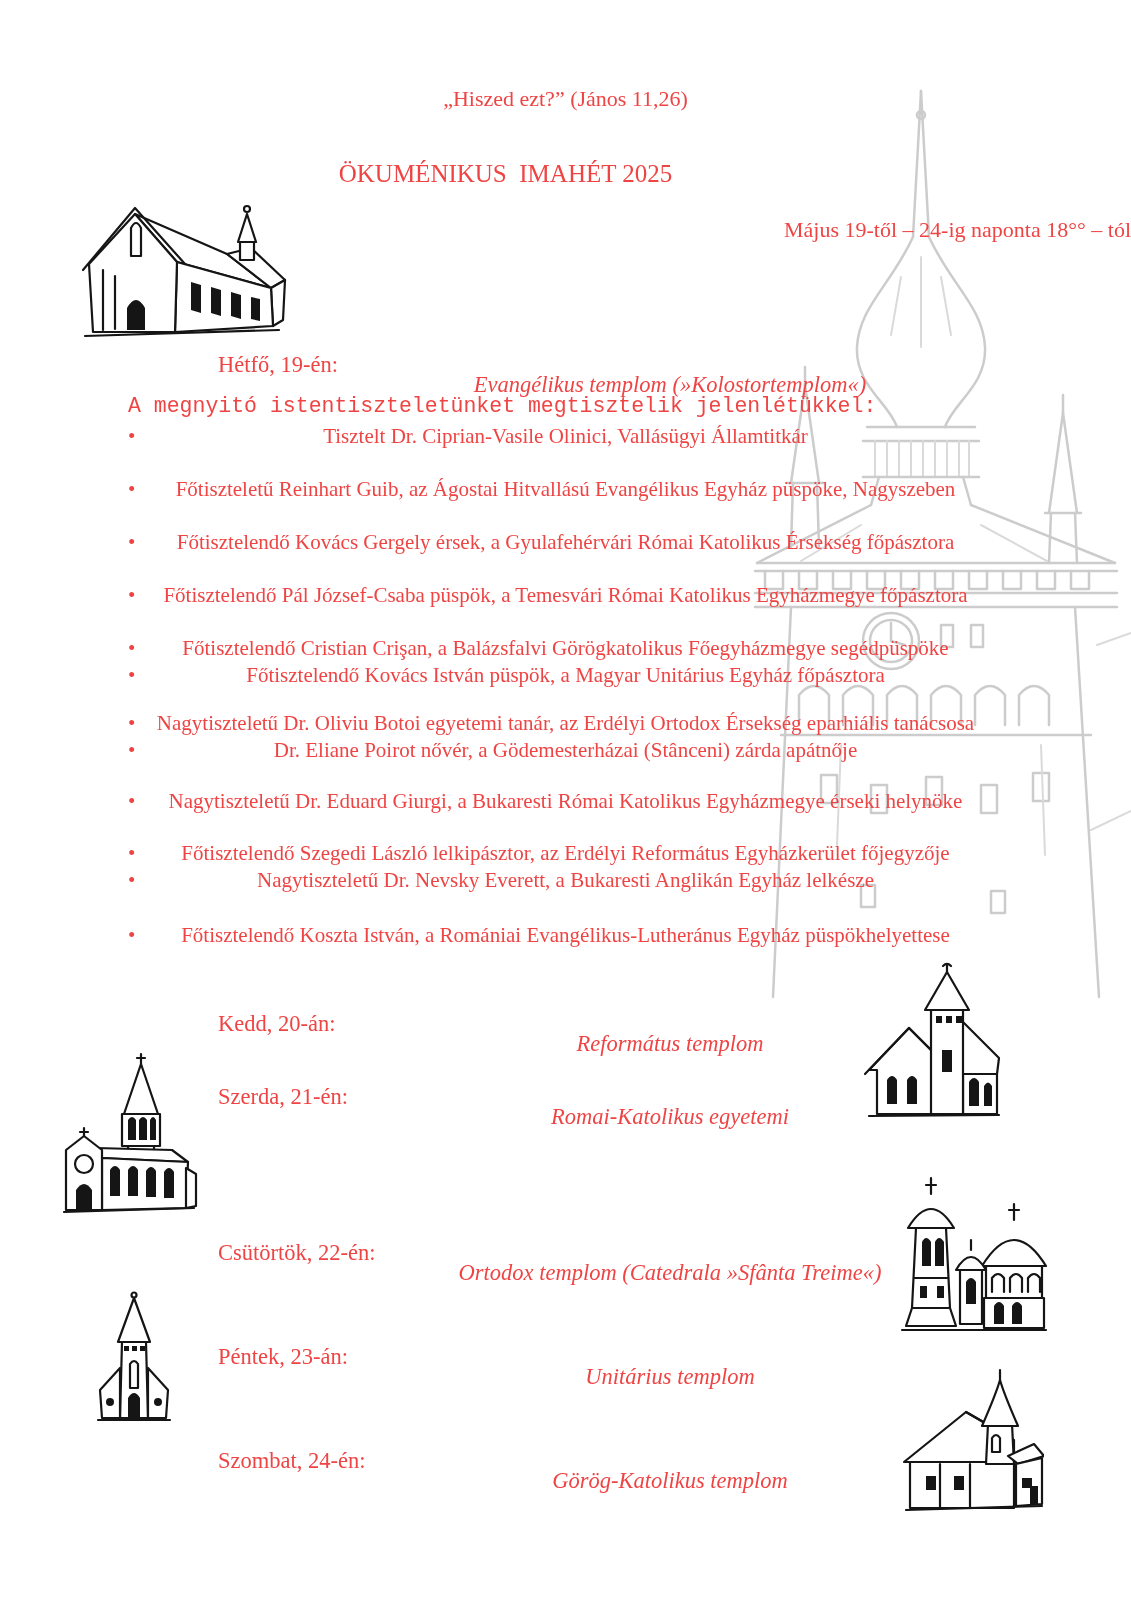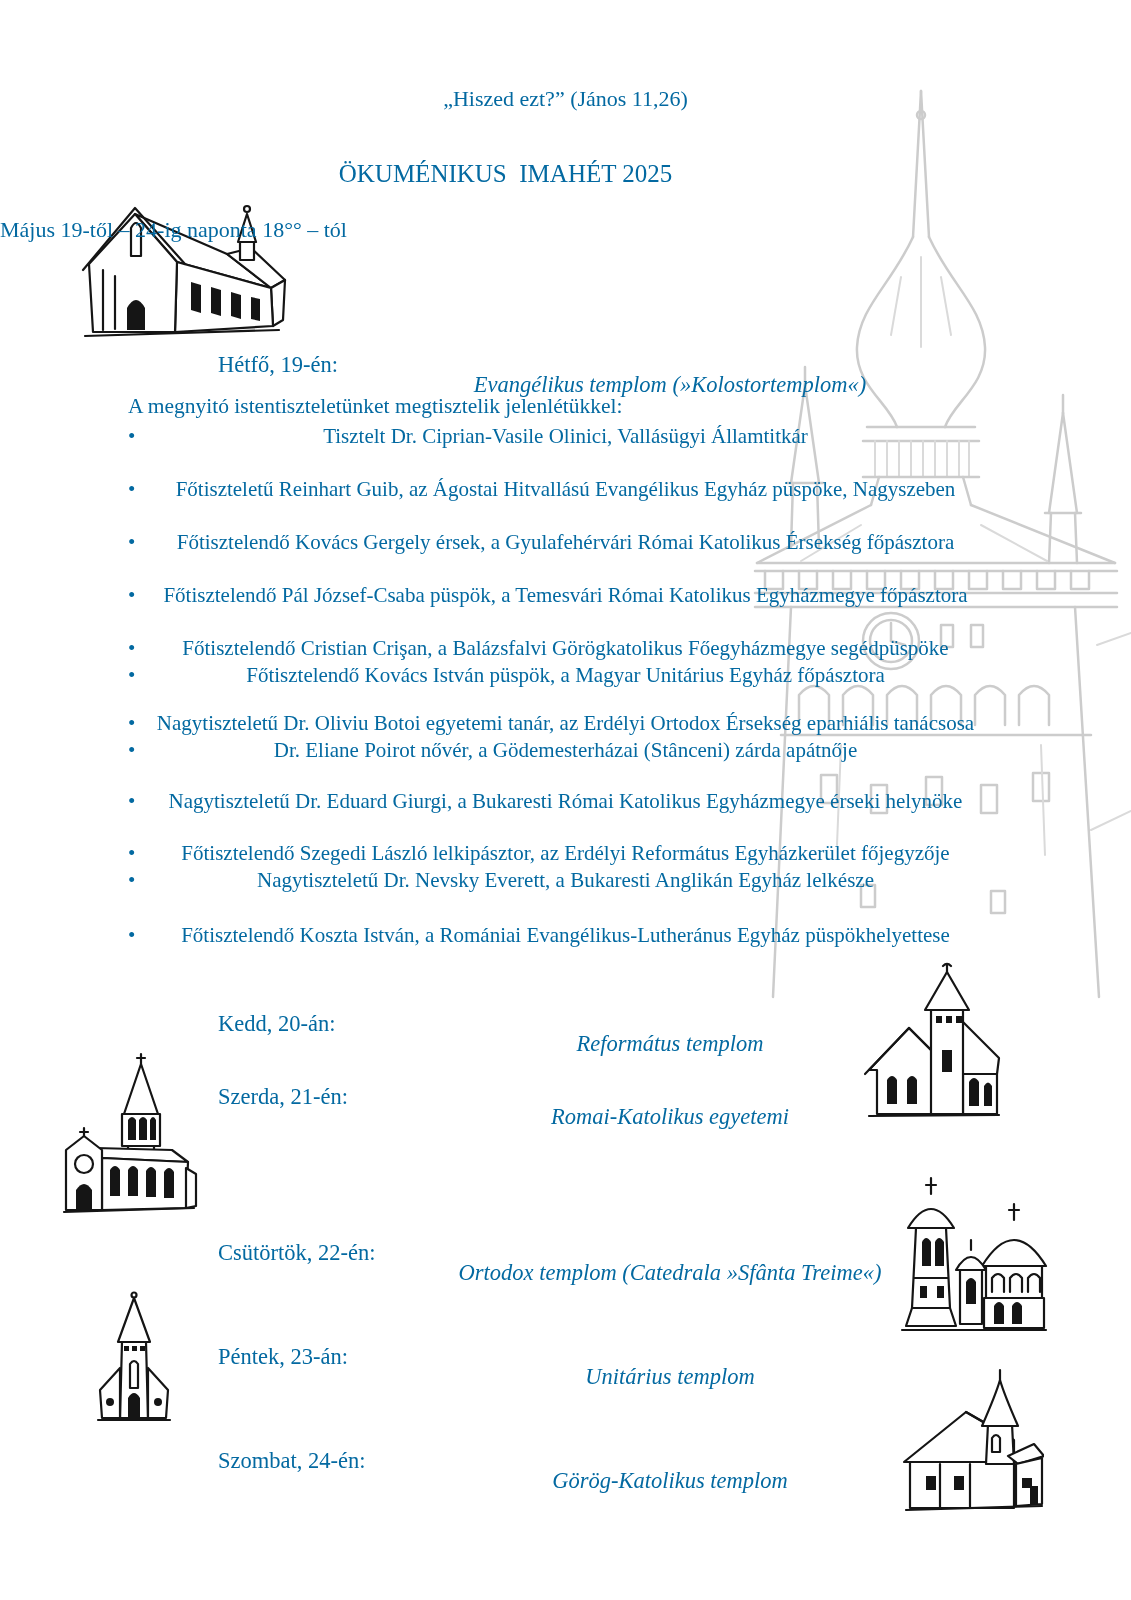--- a/index.html
+++ b/index.html
@@ -1,40 +1,40 @@
 <!DOCTYPE html>
 <html><head>
 <meta charset="utf-8">
 <style>
   html,body{margin:0;padding:0;background:#ffffff;}
   .page{
     position:relative;
     width:1131px;height:1600px;
     background:#ffffff;
     font-family:"Liberation Serif", serif;
-    color:#0369a1;
+    color:#ef4444;
     overflow:hidden;
   }
   .pre{white-space:pre-wrap;}
   
   .quote{position:absolute;top:86px;left:0;width:1131px;text-align:center;font-size:22px;z-index:2;}
   .title{position:absolute;top:160px;left:0;width:1011px;text-align:center;font-size:25px;z-index:2;}
-  .subtitle{position:absolute;top:217px;left:0;width:1131px;text-align:left;font-size:22px;z-index:2;}
+  .subtitle{position:absolute;top:217px;left:0;width:1131px;text-align:right;font-size:22px;z-index:2;}
   
   .day-row{position:absolute;left:0;width:1131px;height:30px;line-height:30px;font-size:22.5px;z-index:2;}
   .day-row .day{position:absolute;left:218px;white-space:nowrap;}
   .day-row .venue{position:absolute;left:320px;width:700px;text-align:center;font-style:italic;white-space:nowrap;margin-top:20px;}
   #row-monday{top:350px;}
   #row-kedd{top:1009px;}
   #row-szerda{top:1082px;}
   #row-csutortok{top:1238px;}
   #row-pentek{top:1342px;}
   #row-szombat{top:1446px;}
   
-  .intro{position:absolute;top:394px;left:128px;font-size:21.5px;z-index:2;white-space:nowrap;}
+  .intro{position:absolute;top:394px;left:128px;font-size:21.5px;z-index:2;white-space:nowrap;font-family:Liberation Mono, monospace;}
   ul.guests{
     position:absolute;top:423px;left:0;width:1131px;margin:0;padding:0;
     list-style:none;z-index:2;
   }
   ul.guests li{
     position:relative;text-align:center;white-space:nowrap;
     font-size:21px;line-height:27px;
   }
   ul.guests li .bullet{position:absolute;left:128px;top:0;}
   .mt0{margin-top:0;} .mt21{margin-top:21px;} .mt24{margin-top:24px;}

